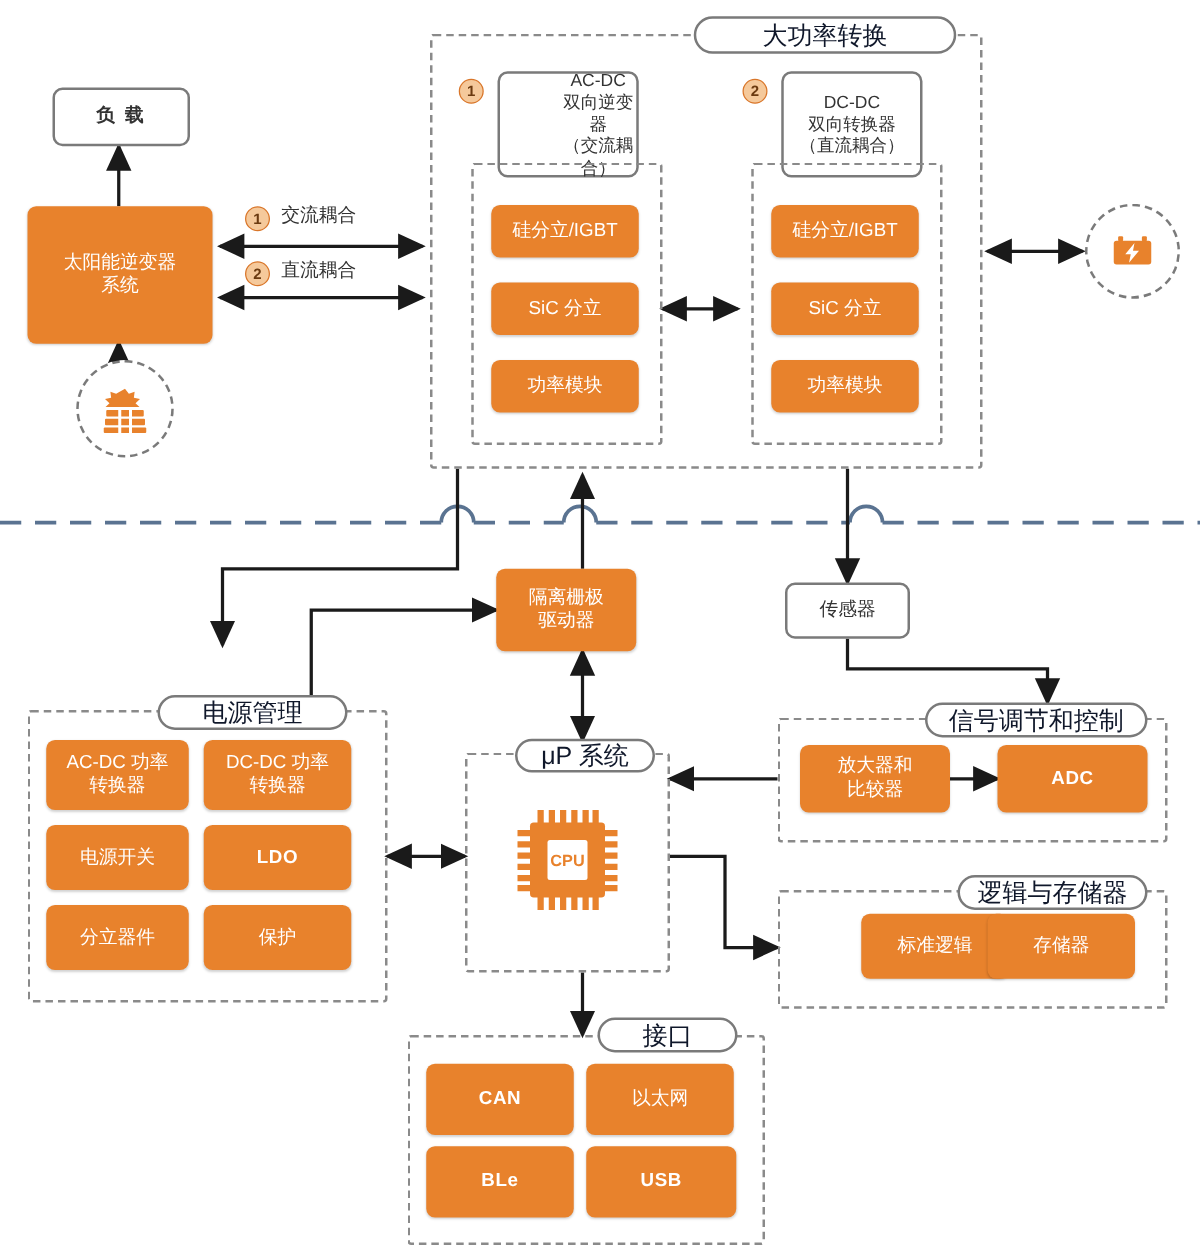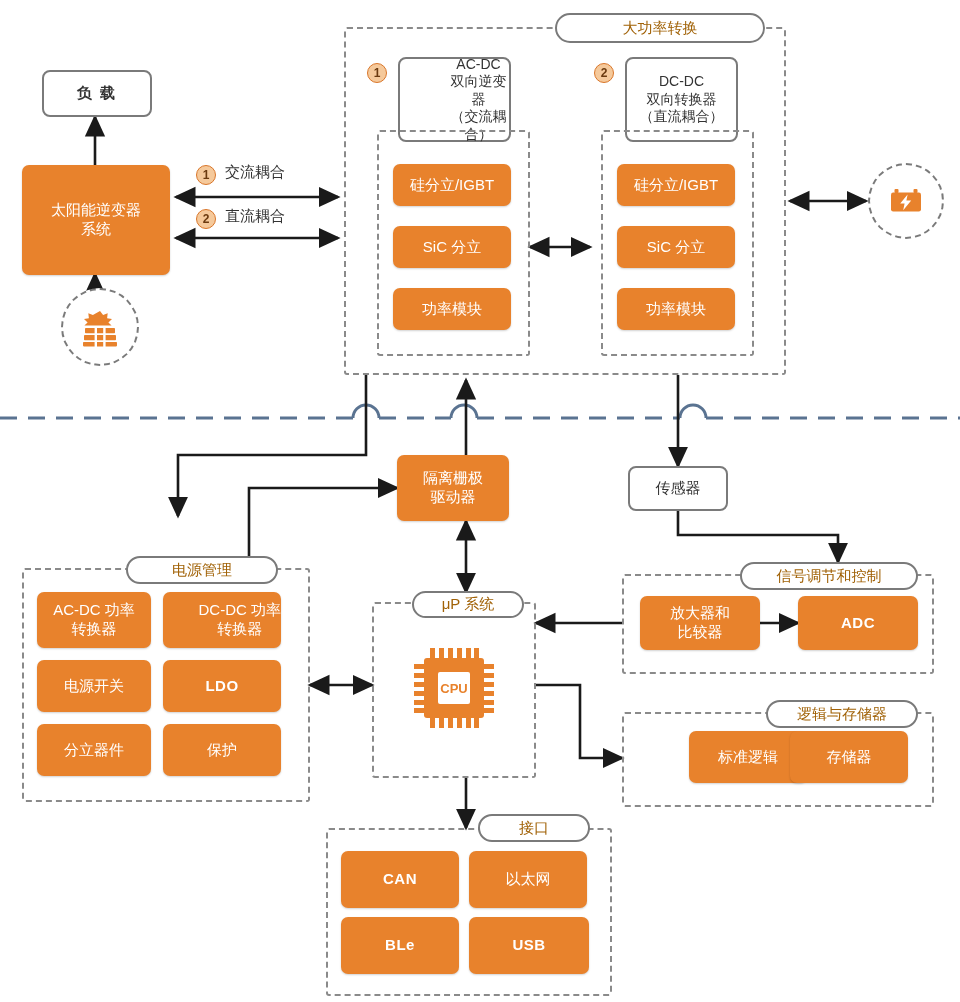--- a/index.html
+++ b/index.html
@@ -40,24 +40,24 @@
     text-align:center;
     line-height:1.25;
     font-size:15px;
   }
 
   .pill {
     position:absolute;
     background:#ffffff;
     border:2px solid #7a7a7a;
     border-radius:16px;
-    color:#a16207;
+    color:#0f172a;
     display:flex; align-items:center; justify-content:center;
     text-align:center;
-    font-size:15px;
+    font-size:20px;
     z-index:6;
   }
 
   .dashed-group {
     position:absolute;
     border:2px dashed #8a8a8a;
     border-radius:3px;
     background:transparent;
   }
 
@@ -251,21 +251,21 @@
   </div>
 
   <div class="dashed-group" style="left:22px; top:568px; width:288px; height:234px;"></div>
   <div class="pill" style="left:126px; top:556px; width:152px; height:28px;">
     <span>电源管理</span>
   </div>
   <div class="orange" style="left:37px; top:592px; width:114px; height:56px;">
     <span style="white-space:pre-line;">AC-DC 功率
 转换器</span>
   </div>
-  <div class="orange" style="left:163px; top:592px; width:118px; height:56px;justify-content:flex-end;">
+  <div class="orange" style="left:163px; top:592px; width:118px; height:56px;">
     <span style="white-space:pre-line;">DC-DC 功率
 转换器</span>
   </div>
   <div class="orange" style="left:37px; top:660px; width:114px; height:52px;">
     <span>电源开关</span>
   </div>
   <div class="orange bold" style="left:163px; top:660px; width:118px; height:52px;">
     <span>LDO</span>
   </div>
   <div class="orange" style="left:37px; top:724px; width:114px; height:52px;">

